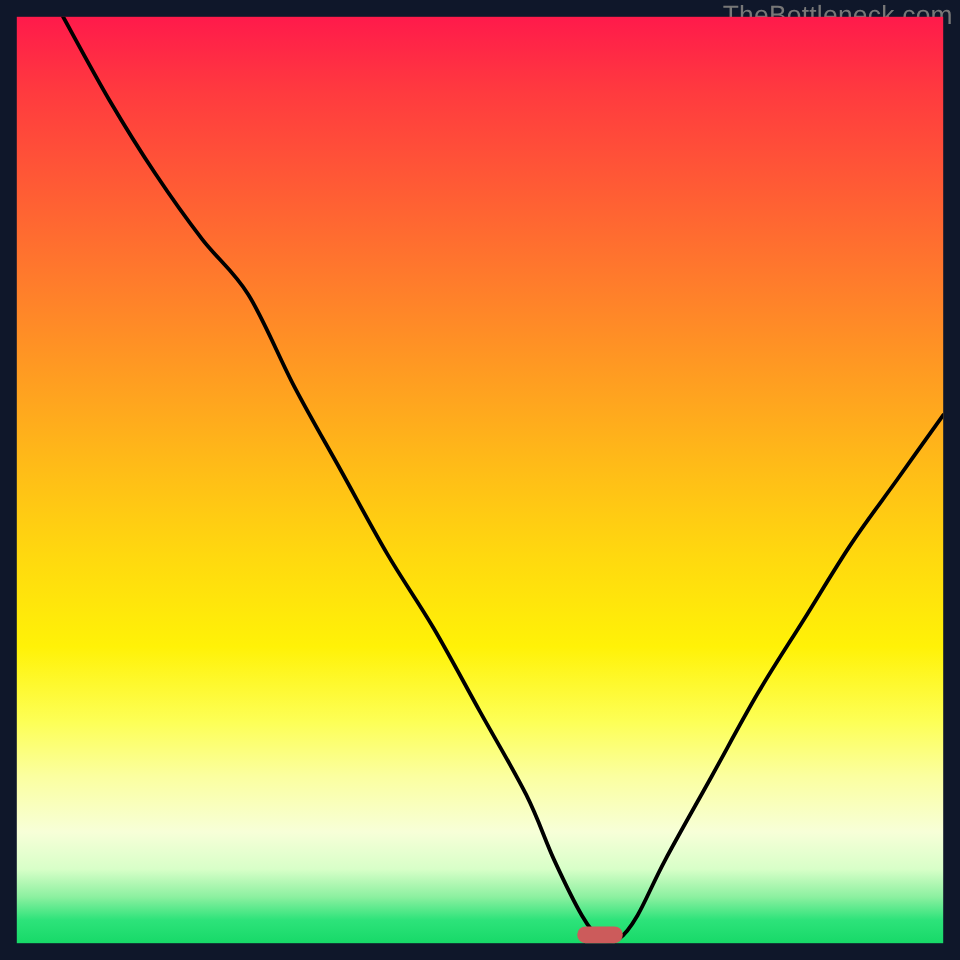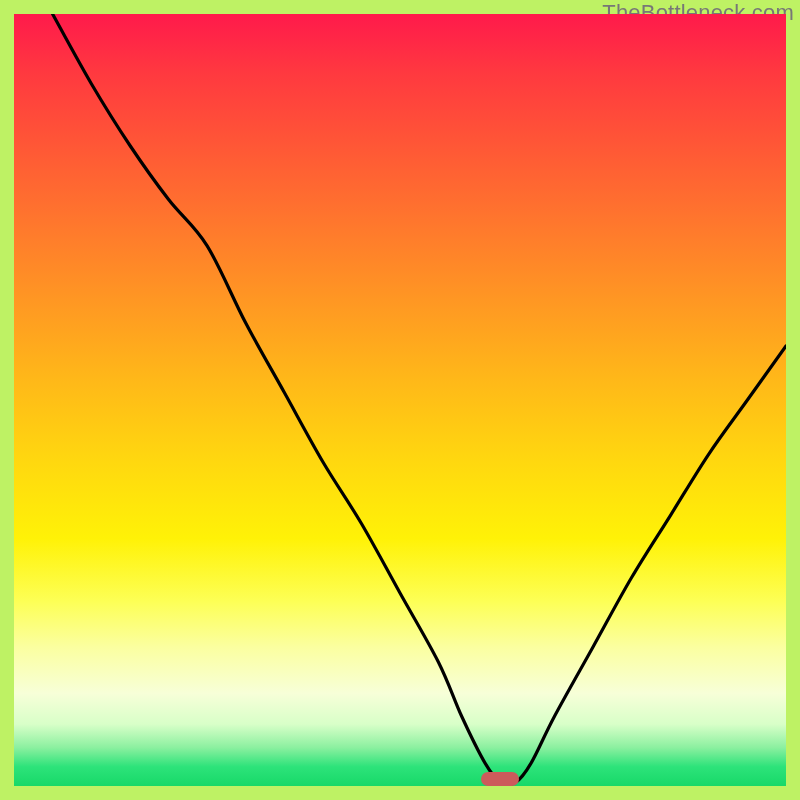--- a/index.html
+++ b/index.html
@@ -8,21 +8,21 @@
     width: 800px;
     height: 800px;
     background: #000;
     overflow: hidden;
     font-family: Arial, Helvetica, sans-serif;
   }
   .frame {
     position: relative;
     width: 800px;
     height: 800px;
-    background: #bef264;
+    background: #0f172a;
   }
   .plot-area {
     position: absolute;
     left: 14px;
     top: 14px;
     width: 772px;
     height: 772px;
     background: linear-gradient(
       to bottom,
       #ff1a4b 0%,

